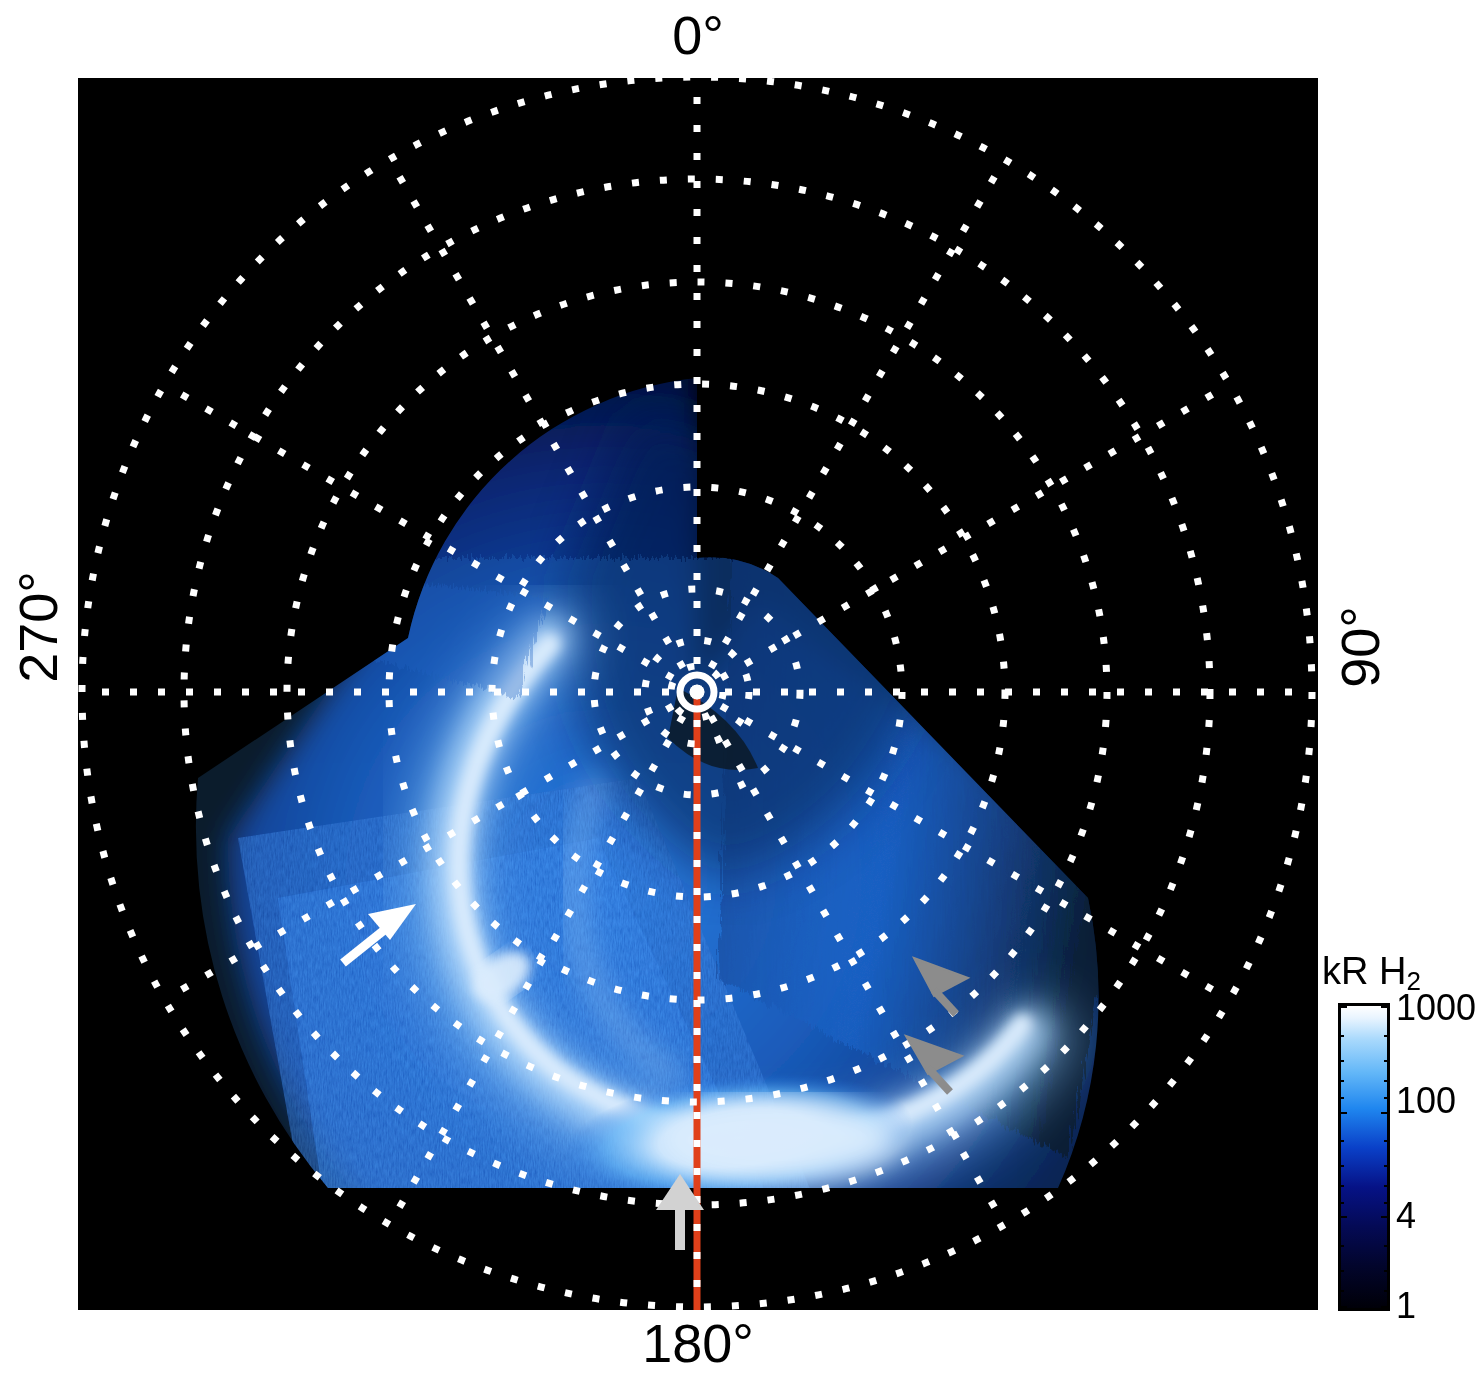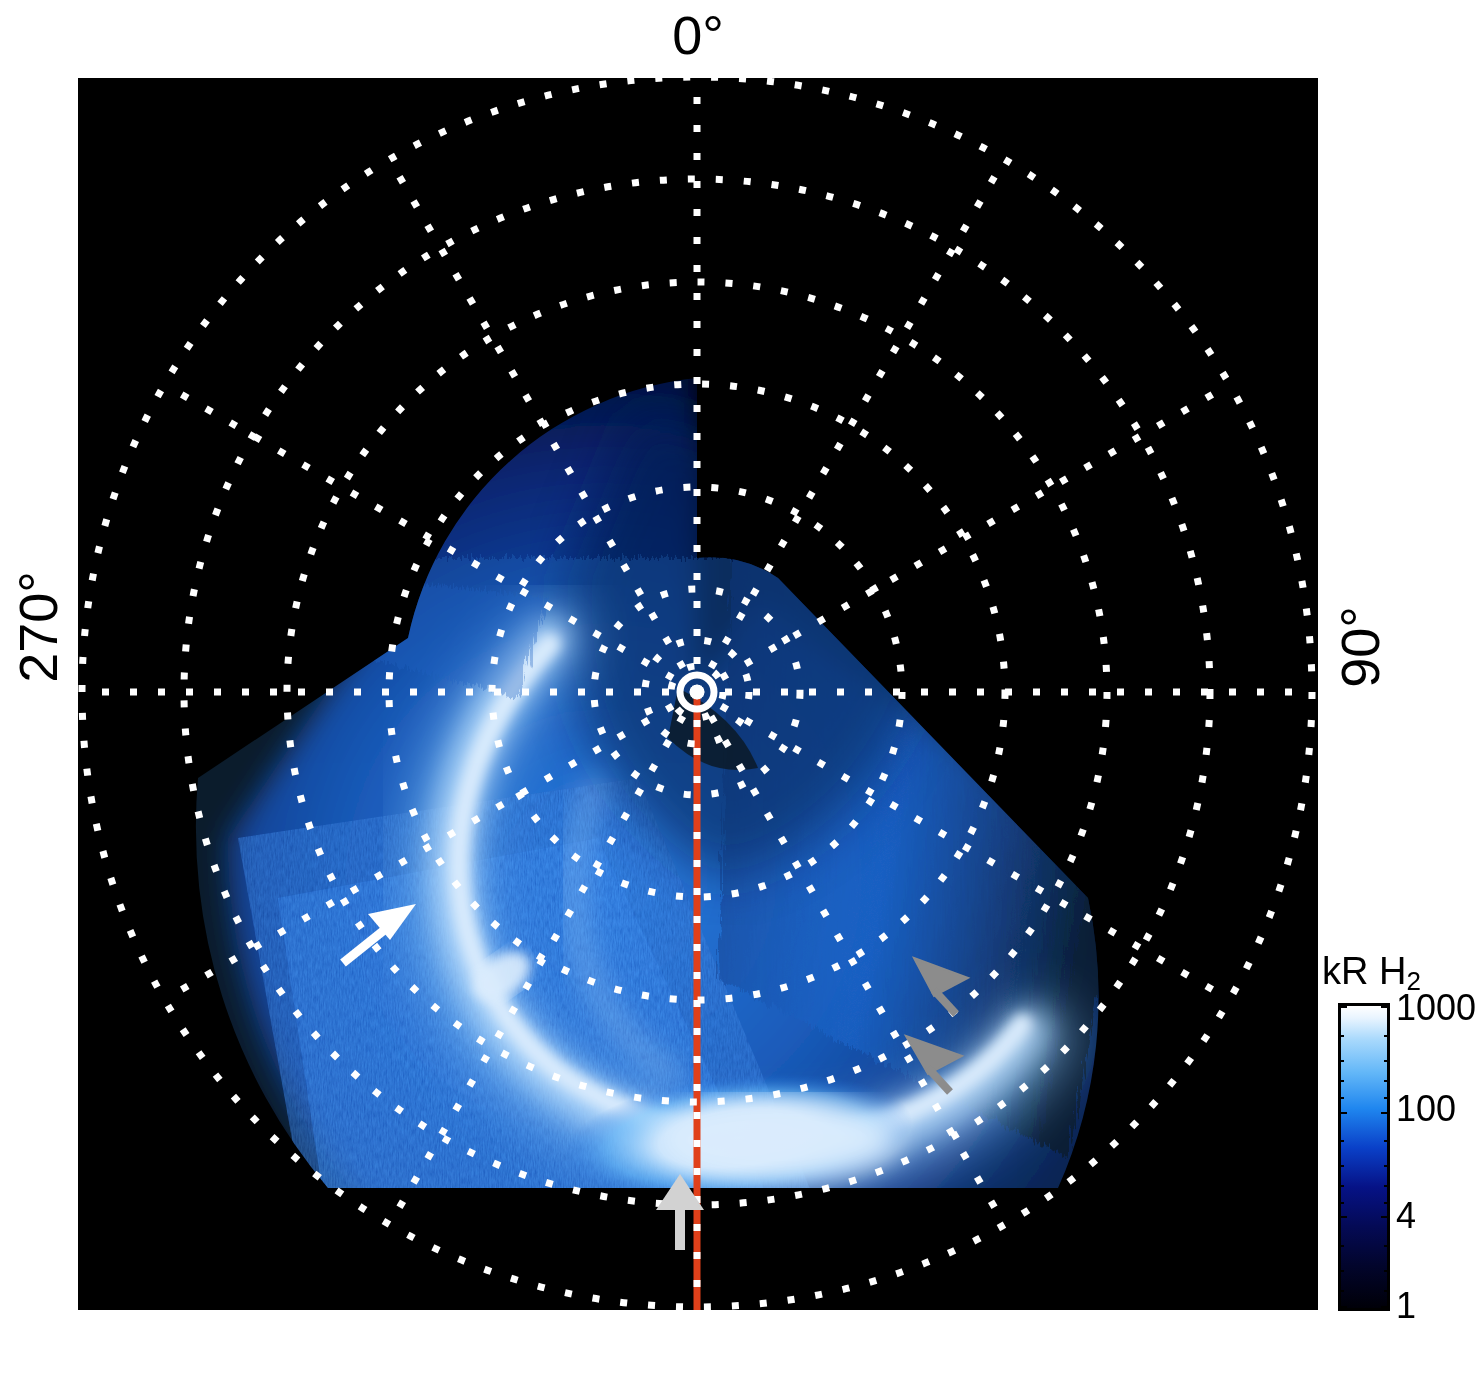--- a/index.html
+++ b/index.html
@@ -35,20 +35,21 @@
   #cb-ticks{position:absolute;left:16px;top:53px;width:52px;height:308px;}
   #cb-labels{position:absolute;left:74px;top:40px;width:90px;height:330px;}
   .cb-label{position:absolute;font-size:36px;line-height:1;white-space:nowrap;}
 </style>
 </head>
 <body>
 
 <div id="figure">
 
   <div class="axis-label" id="label-0">0°</div>
+  <div class="axis-label" id="label-180">180°</div>
   <div class="axis-label" id="label-270">270°</div>
   <div class="axis-label" id="label-90">90°</div>
 
   <div id="plot-frame">
     <svg id="plot-svg" viewBox="0 0 1240 1232">
       <defs>
 
         <radialGradient id="oval-core" cx="50%" cy="50%" r="50%">
           <stop offset="0%" stop-color="#ffffff" stop-opacity="1"></stop>
           <stop offset="45%" stop-color="#eaf6ff" stop-opacity="0.95"></stop>
@@ -242,19 +243,19 @@
           <line x1="52" y1="268" x2="46" y2="268"></line>
         <line x1="0" y1="288" x2="6" y2="288"></line> 
           <line x1="52" y1="288" x2="46" y2="288"></line>
         <line x1="0" y1="304" x2="9" y2="304"></line> 
           <line x1="52" y1="304" x2="43" y2="304"></line>
       </g>
     </svg>
 
     <div id="cb-labels">
       <span class="cb-label" style="top:0px;">1000</span>
-      <span class="cb-label" style="top:101px;">100</span>
+      <span class="cb-label" style="top:93px;">100</span>
       <span class="cb-label" style="top:208px;">4</span>
       <span class="cb-label" style="top:298px;">1</span>
     </div>
   </div>
 
 </div>
 
 </body></html>

